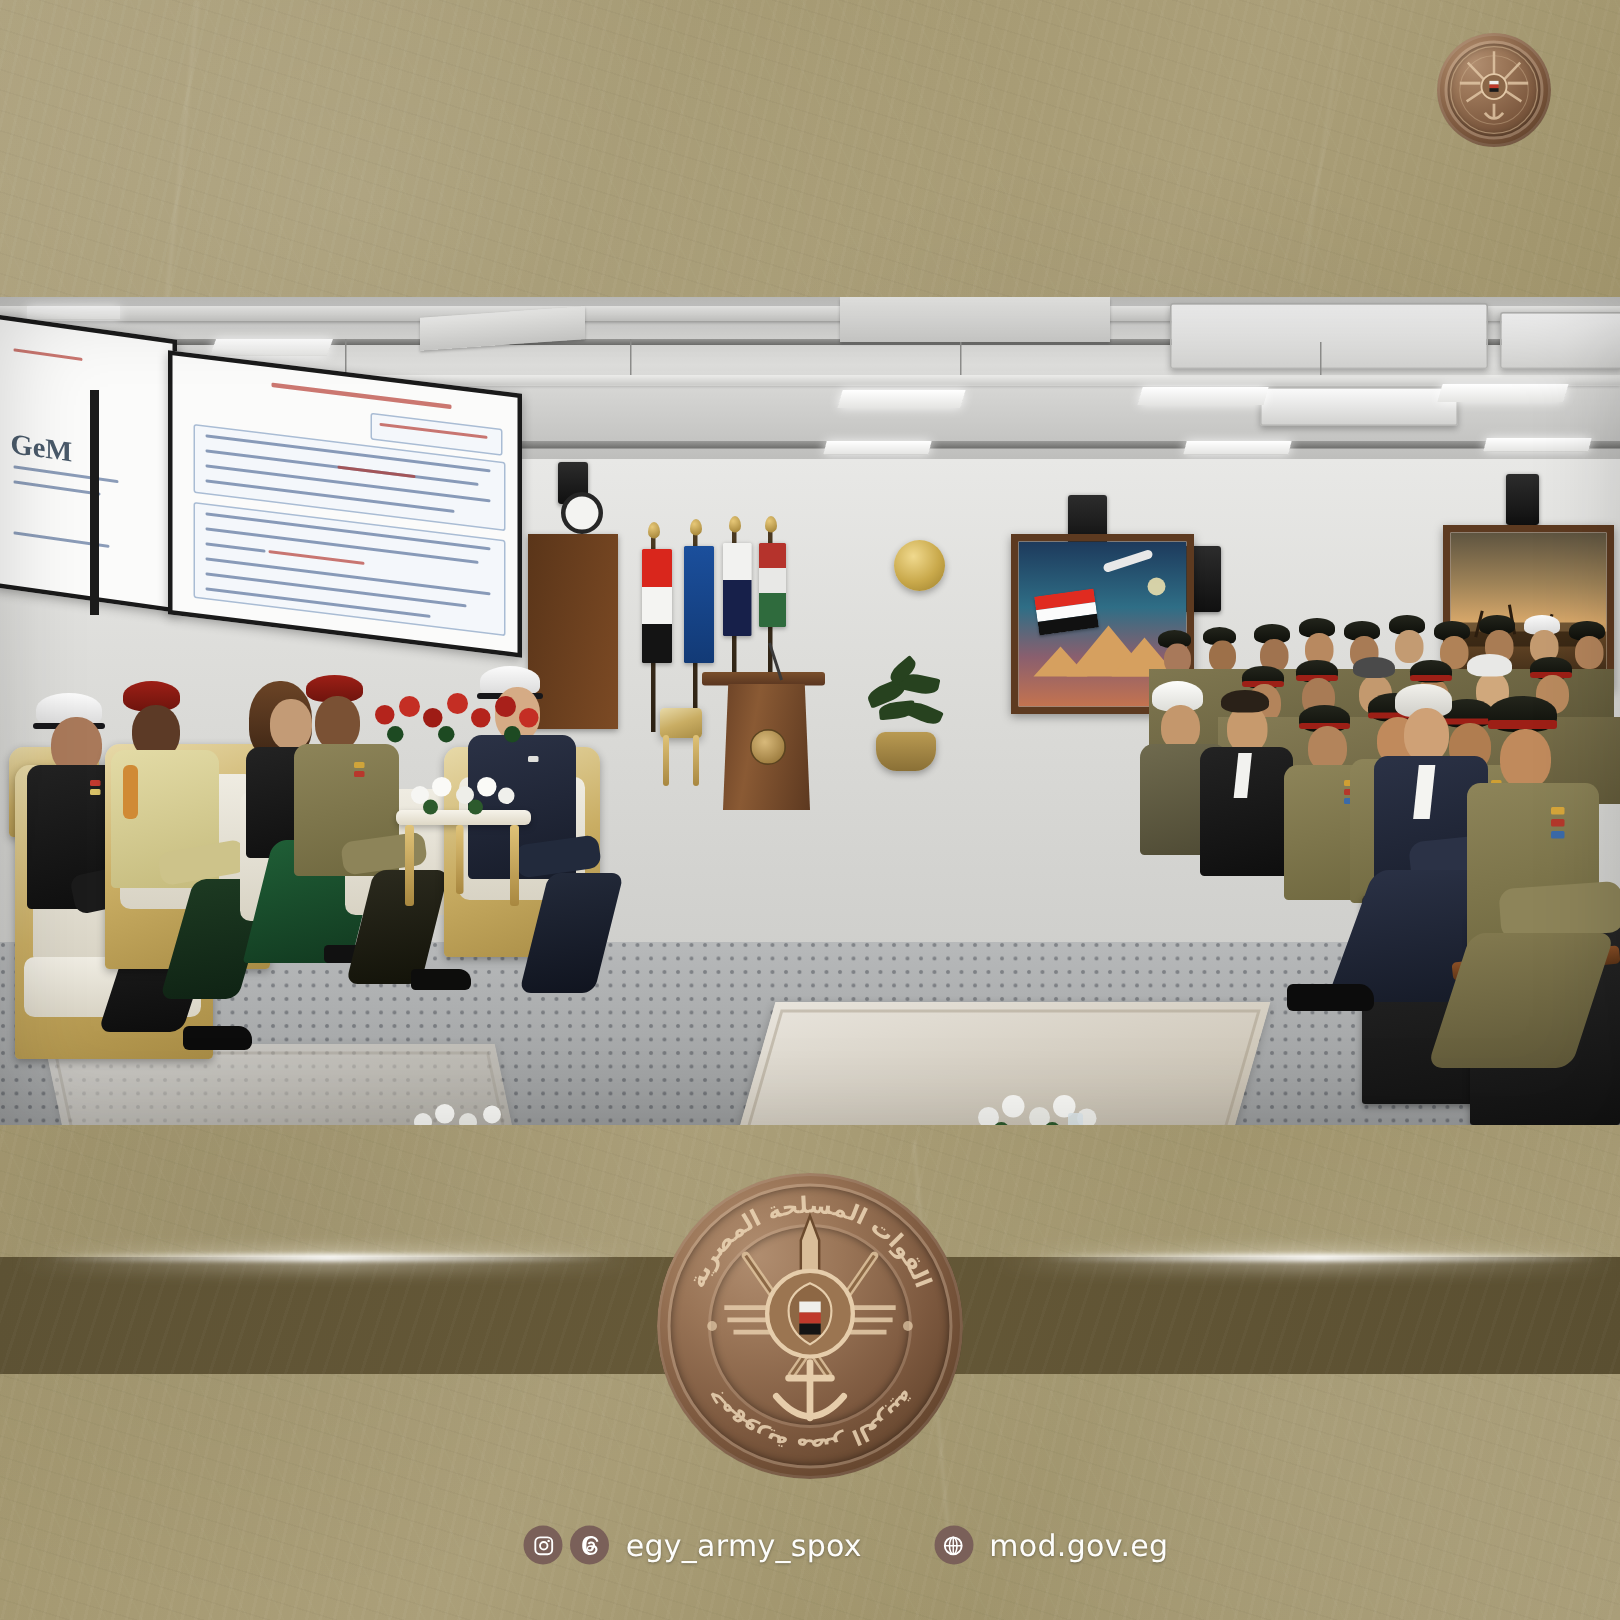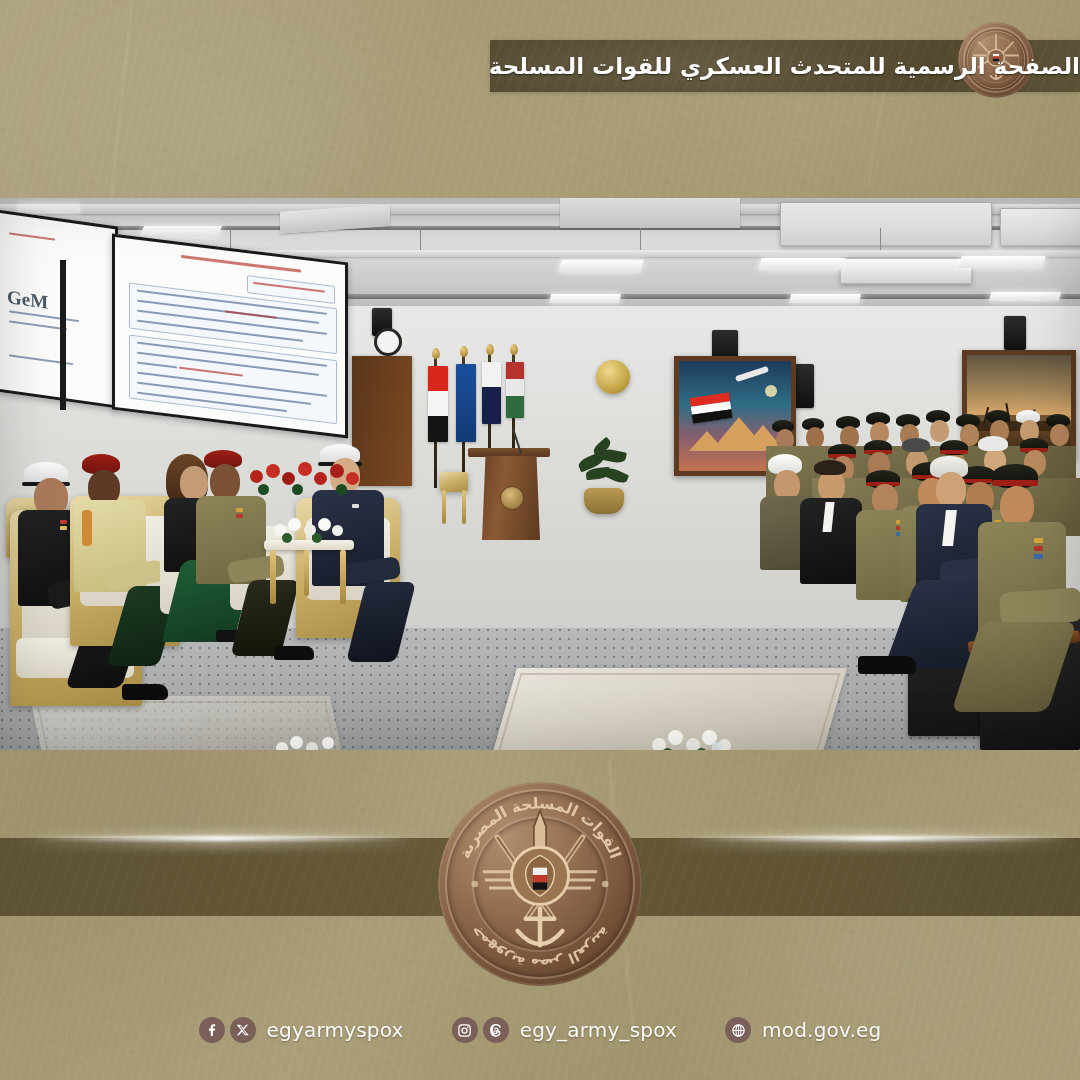--- a/index.html
+++ b/index.html
@@ -172,23 +172,20 @@
 </head>
 <body>
 
 <div id="root">
 
   <div class="paper"></div>
   <div class="crease" style="left:120px;top:0;width:3px;height:200px;transform:rotate(6deg);"></div>
   <div class="crease" style="left:620px;top:760px;width:3px;height:280px;transform:rotate(-5deg);"></div>
   <div class="crease" style="left:880px;top:20px;width:2px;height:170px;transform:rotate(9deg);"></div>
 
-  <div class="banner">
-    <div class="banner-text">الصفحة الرسمية للمتحدث العسكري للقوات المسلحة</div>
-  </div>
 
   <div class="medallion" style="left:958px;top:22px;width:76px;height:76px;">
     <div class="med-body"></div>
     <div class="med-ring" style="inset:5px;"></div>
     <svg viewBox="0 0 100 100" style="position:absolute;inset:0;width:100%;height:100%;">
       <g stroke="#e3c9a8" stroke-width="2.2" fill="none" opacity=".82">
         <line x1="50" y1="16" x2="50" y2="46"></line>
         <line x1="27" y1="26" x2="48" y2="48"></line>
         <line x1="73" y1="26" x2="52" y2="48"></line>
         <line x1="26" y1="60" x2="44" y2="48"></line>
@@ -609,33 +606,20 @@
         <textPath href="#topArc" startOffset="50%" text-anchor="middle">القوات المسلحة المصرية</textPath>
       </text>
       <text font-size="14" font-weight="bold" fill="#e9d2b2" opacity=".88" font-family="DejaVu Sans, sans-serif">
         <textPath href="#botArc" startOffset="50%" text-anchor="middle">جمهورية مصر العربية</textPath>
       </text>
     </svg>
   </div>
 
   <div class="social">
 
-    <div class="sgroup">
-      <span class="sicon">
-        <svg width="16" height="16" viewBox="0 0 24 24">
-            <path fill="#fff" d="M13.5 21v-8h2.7l.4-3.1h-3.1V7.9c0-.9.25-1.5 1.55-1.5H16.7V3.6c-.3-.04-1.3-.13-2.47-.13-2.45 0-4.13 1.5-4.13 4.25V9.9H7.4V13h2.7v8z"></path>
-          </svg>
-      </span>
-      <span class="sicon">
-        <svg width="14" height="14" viewBox="0 0 24 24">
-            <path fill="#fff" d="M17.4 3h3.2l-7 8 8.2 10h-6.4l-5-6.1-5.7 6.1H1.5l7.5-8.5L1.2 3h6.6l4.5 5.6zm-1.1 16.1h1.8L7.8 4.8H5.9z"></path>
-          </svg>
-      </span>
-      <span class="shandle">egyarmyspox</span>
-    </div>
 
     <div class="sgap"></div>
 
     <div class="sgroup">
       <span class="sicon">
         <svg width="15" height="15" viewBox="0 0 24 24">
           <rect x="3" y="3" width="18" height="18" rx="5" fill="none" stroke="#fff" stroke-width="2"></rect>
           <circle cx="12" cy="12" r="4" fill="none" stroke="#fff" stroke-width="2"></circle>
           <circle cx="17.2" cy="6.8" r="1.3" fill="#fff"></circle>
         </svg>

